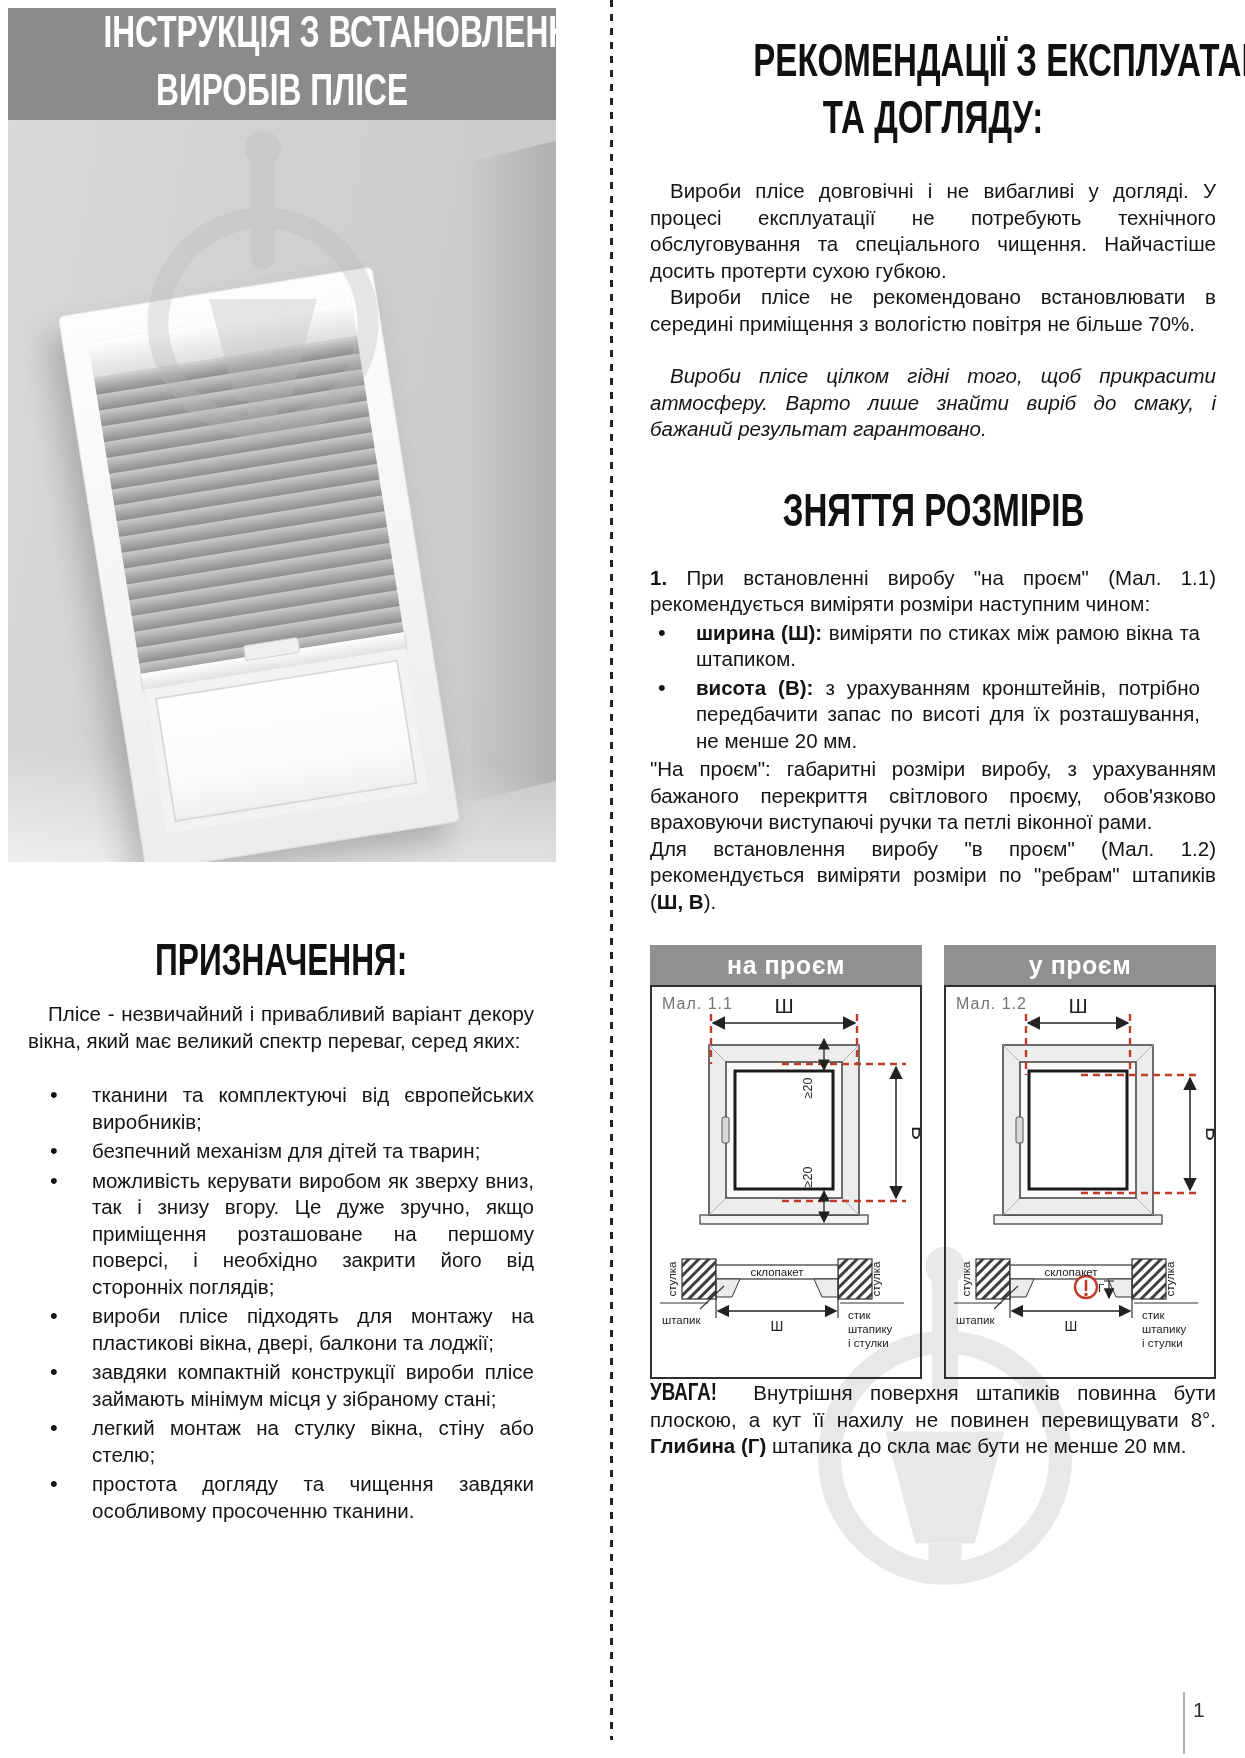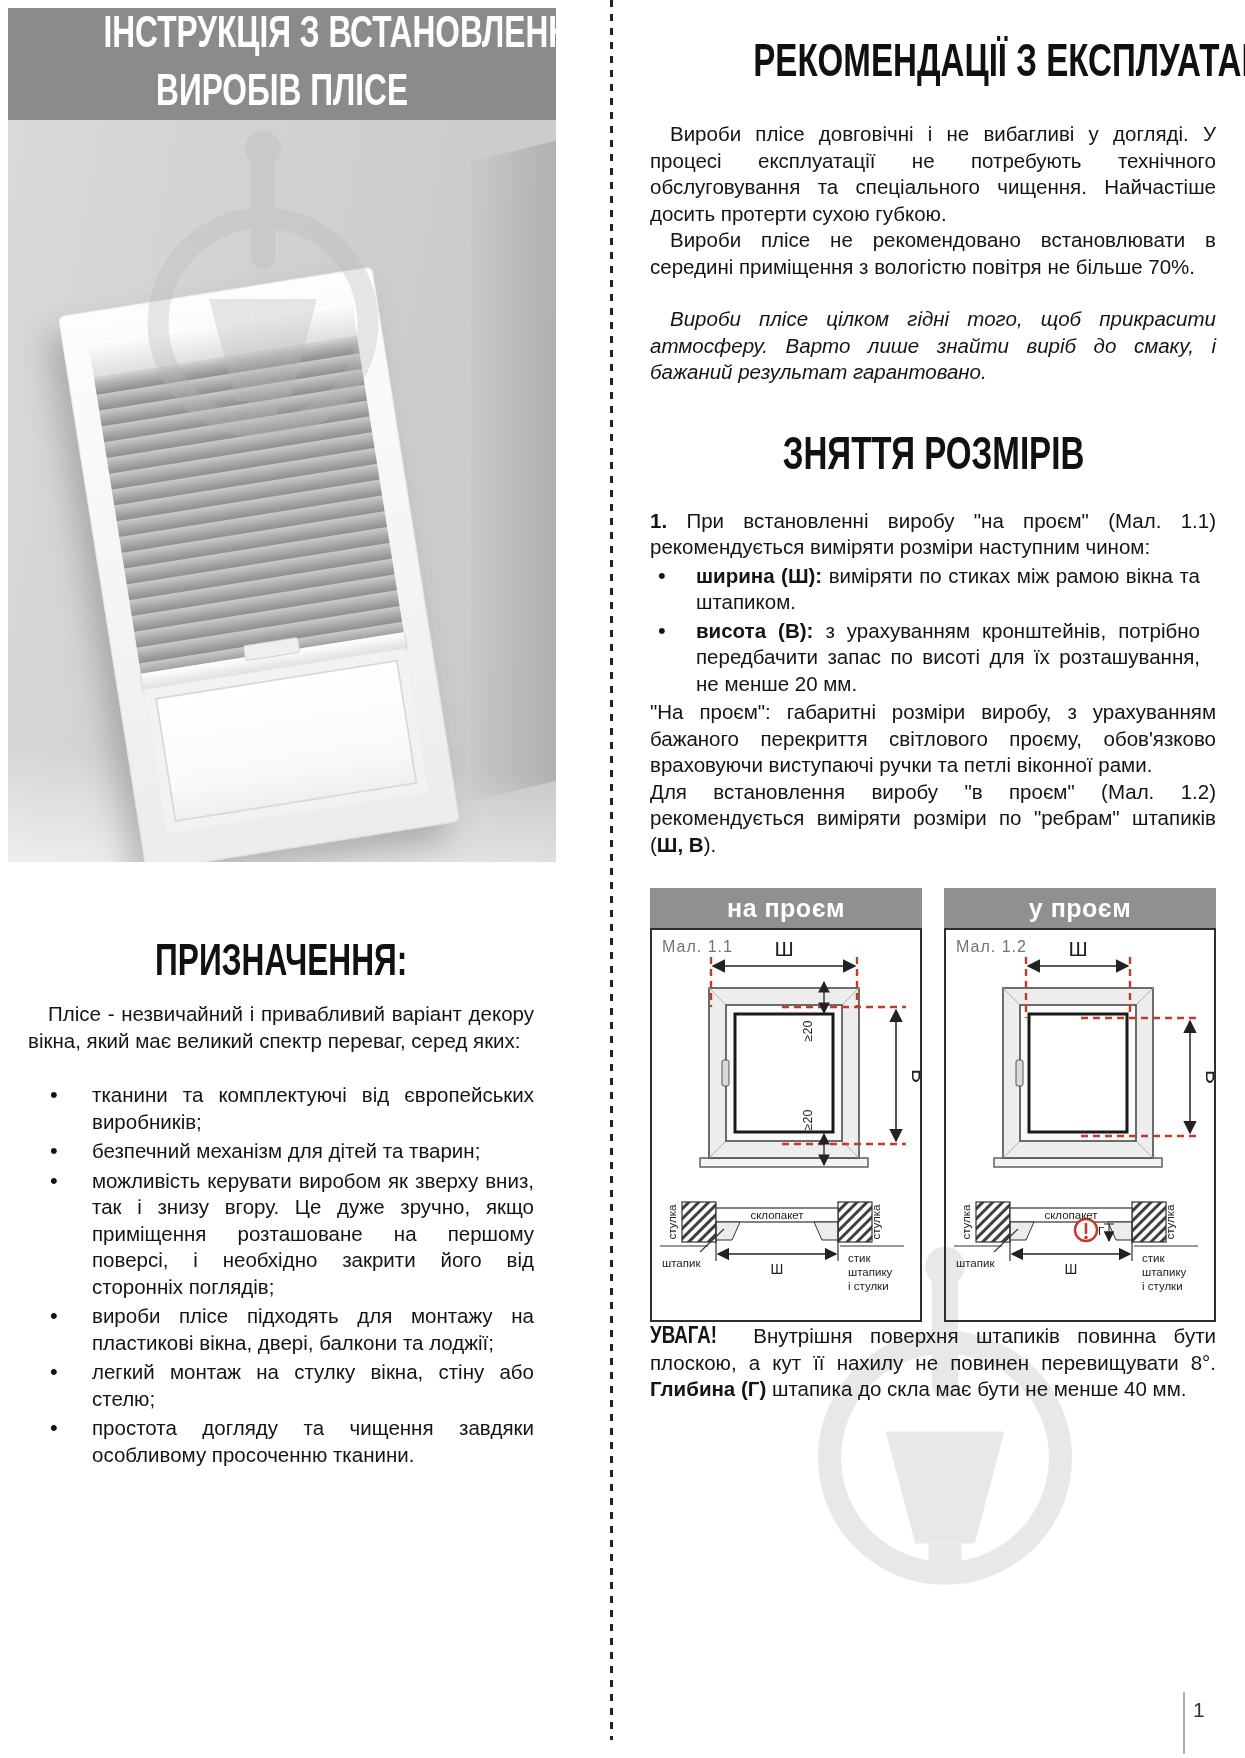--- a/index.html
+++ b/index.html
@@ -134,39 +134,43 @@
   <section class="purpose">
     <h2>
       <span class="condensed">ПРИЗНАЧЕННЯ:</span>
     </h2>
     <p class="body indent">Плісе - незвичайний і привабливий варіант декору вікна, який має великий спектр переваг, серед яких:</p>
     <ul class="b-list">
       <li class="body">тканини та комплектуючі від європейських виробників;</li>
       <li class="body">безпечний механізм для дітей та тварин;</li>
       <li class="body">можливість керувати виробом як зверху вниз, так і знизу вгору. Це дуже зручно, якщо приміщення розташоване на першому поверсі, і необхідно закрити його від сторонніх поглядів;</li>
       <li class="body">вироби плісе підходять для монтажу на пластикові вікна, двері, балкони та лоджії;</li>
+      <li class="body">завдяки компактній конструкції вироби плісе займають мінімум місця у зібраному стані;</li>
       <li class="body">легкий монтаж на стулку вікна, стіну або стелю;</li>
       <li class="body">простота догляду та чищення завдяки особливому просоченню тканини.</li>
     </ul>
   </section>
 
   <svg class="wm wm-bottom" viewBox="0 0 100 120">
     <g fill="none" stroke="#6a6a6a">
       <circle cx="50" cy="66" r="35" stroke-width="7"></circle>
       <rect x="46" y="6" width="8" height="42" rx="4" fill="#6a6a6a" stroke="none"></rect>
       <circle cx="50" cy="8" r="6" fill="#6a6a6a" stroke="none"></circle>
       <path d="M32,58 L68,58 L59,92 L41,92 Z" fill="#6a6a6a" stroke="none"></path>
       <rect x="45" y="92" width="10" height="10" fill="#6a6a6a" stroke="none"></rect>
     </g>
   </svg>
 
   <section class="right-col">
     <h1>
       <div class="h-line">
         <span class="condensed">РЕКОМЕНДАЦІЇ З ЕКСПЛУАТАЦІЇ</span>
+      </div>
+      <div class="h-line">
+        <span class="condensed">ТА ДОГЛЯДУ:</span>
       </div>
     </h1>
     <p class="body indent">Вироби плісе довговічні і не вибагливі у догляді. У процесі експлуатації не потребують технічного обслуговування та спеціального чищення. Найчастіше досить протерти сухою губкою.</p>
     <p class="body indent">Вироби плісе не рекомендовано встановлювати в середині приміщення з вологістю повітря не більше 70%.</p>
     <p class="body indent italic gap-top">Вироби плісе цілком гідні того, щоб прикрасити атмосферу. Варто лише знайти виріб до смаку, і бажаний результат гарантовано.</p>
 
     <h2>
       <span class="condensed">ЗНЯТТЯ РОЗМІРІВ</span>
     </h2>
     <p class="body"><b>1.</b><span> При встановленні виробу "на проєм" (Мал. 1.1) рекомендується виміряти розміри наступним чином:</span></p>
@@ -312,20 +316,20 @@
             <text x="10" y="337" class="t-xs">штапик</text>
             <text x="196" y="332" class="t-xs">стик</text>
             <text x="196" y="346" class="t-xs">штапику</text>
             <text x="196" y="360" class="t-xs">і стулки</text>
           </svg>
         </div>
       </figure>
     </div>
 
     <p class="body warning">
-      <b class="warn-lead">УВАГА!</b><span> Внутрішня поверхня штапиків повинна бути плоскою, а кут її нахилу не повинен перевищувати 8°. </span><b>Глибина (Г)</b><span> штапика до скла має бути не менше 40 мм.</span>
+      <b class="warn-lead">УВАГА!</b><span> Внутрішня поверхня штапиків повинна бути плоскою, а кут її нахилу не повинен перевищувати 8°. </span><b>Глибина (Г)</b><span> штапика до скла має бути не менше 20 мм.</span>
     </p>
   </section>
 
   <div class="pn-rule"></div>
   <div class="page-num">1</div>
 
 </div>
 
 </body></html>

